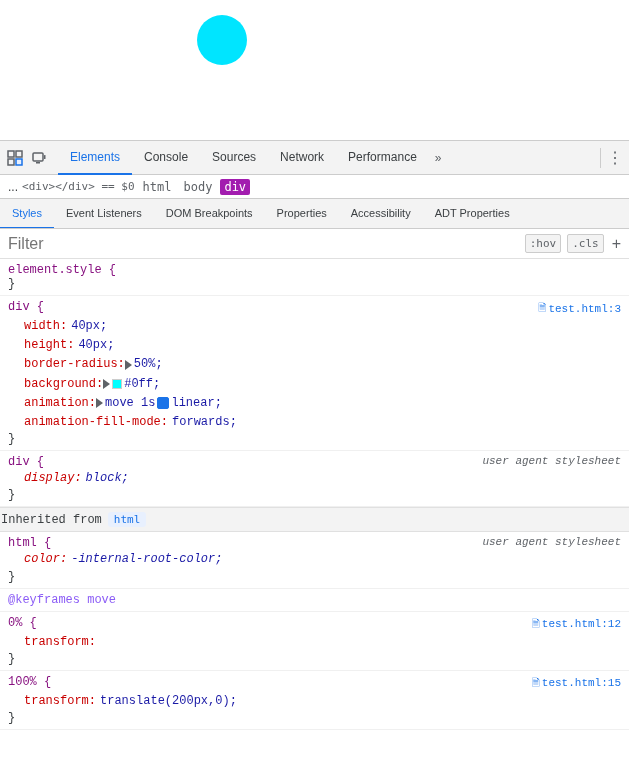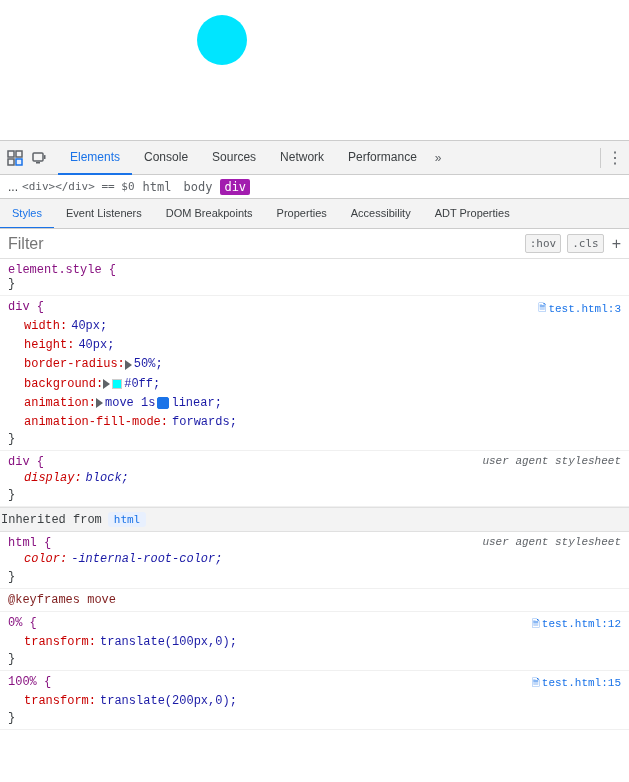--- a/index.html
+++ b/index.html
@@ -202,21 +202,21 @@
     }
     .style-rule-header {
       display: flex;
       justify-content: space-between;
       align-items: flex-start;
     }
     .rule-selector {
       color: #881280;
       font-weight: normal;
     }
-    .rule-selector.at-rule { color: #7f1d1d; }
+    .rule-selector.at-rule { color: #8b5cf6; }
     .rule-close { color: #3c4043; display: block; }
     .rule-property { color: #c80000; padding-left: 16px; }
     .rule-value { color: #1a1aa6; }
     .rule-link {
       font-size: 11px;
       color: #1a73e8;
       text-decoration: none;
       cursor: pointer;
       white-space: nowrap;
       display: flex;
@@ -453,21 +453,20 @@
     <div class="style-rule">
       <div class="style-rule-header">
         <span class="rule-selector"><span class="keyframe-percent">0%</span> {</span>
         <a class="rule-link">
           <span class="link-icon">🗎</span>
           <span>test.html:12</span>
         </a>
       </div>
       <div class="prop-line">
         <span class="rule-property" style="padding-left:0">transform:</span>
-        <span style="margin-left:4px;" class="rule-value">translate(100px,0);</span>
       </div>
       <span class="rule-close">}</span>
     </div>
 
     <div class="style-rule">
       <div class="style-rule-header">
         <span class="rule-selector"><span class="keyframe-percent">100%</span> {</span>
         <a class="rule-link">
           <span class="link-icon">🗎</span>
           <span>test.html:15</span>

